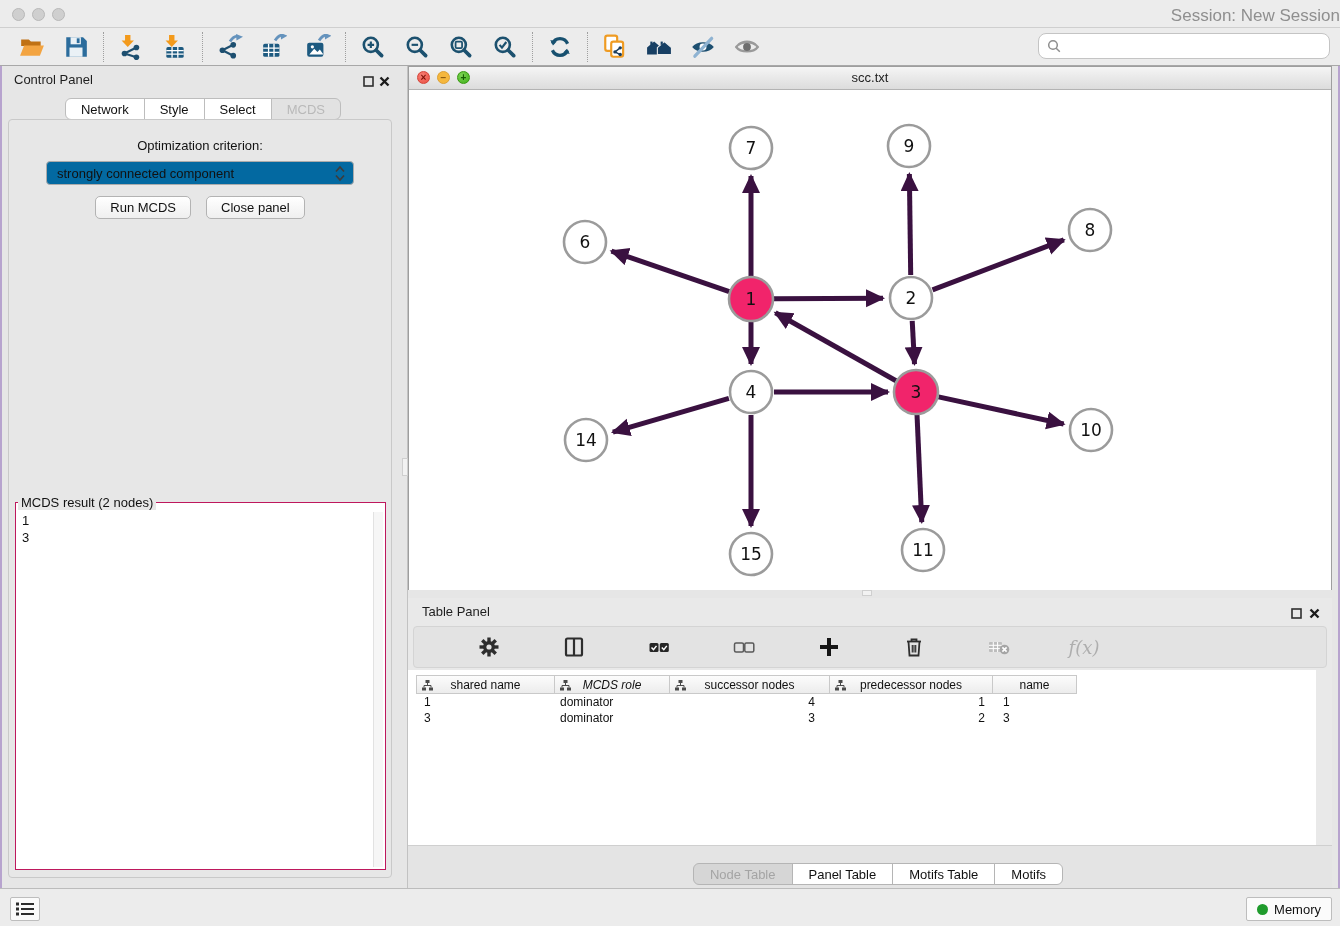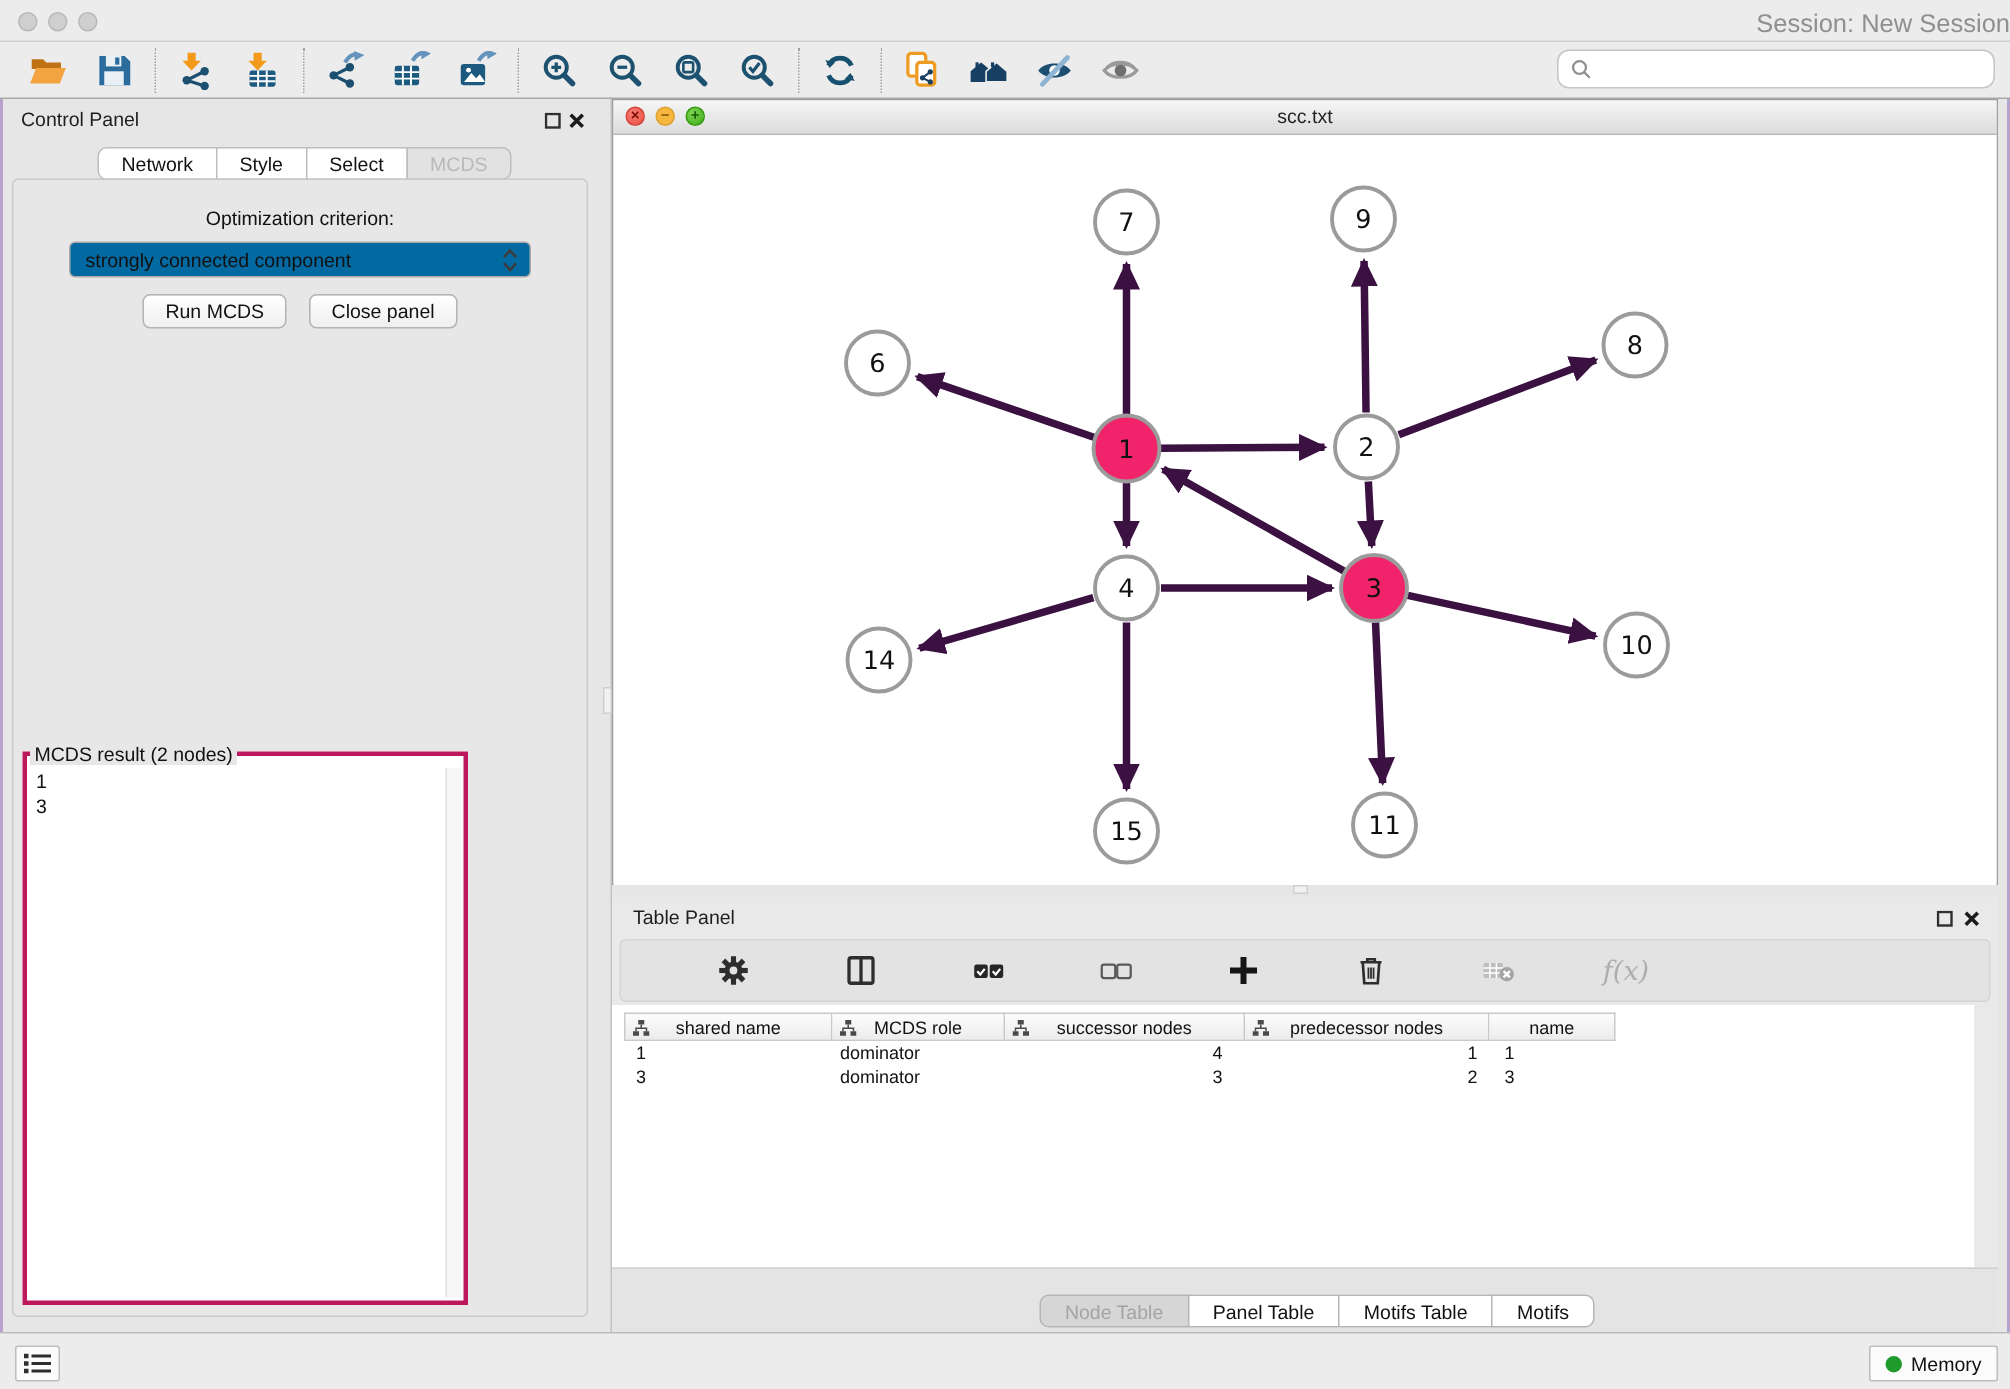--- a/index.html
+++ b/index.html
@@ -38,21 +38,21 @@
   .cp-card{position:absolute;left:8px;right:10px;top:53px;height:759px;background:#e7e7e7;
            border:1px solid #c9c9c9;border-radius:4px;box-sizing:border-box;}
   .opt-label{margin-top:18px;text-align:center;font-size:13px;color:#111;}
   .dropdown{position:relative;margin:8px auto 0 auto;width:308px;height:24px;background:#0369a1;
             border:1px solid #ababab;border-radius:4px;box-sizing:border-box;display:flex;align-items:center;}
   .dropdown .ddtext{font-size:13px;color:#111;margin-left:10px;flex:1;}
   .dropdown svg{margin-right:8px;}
   .btnrow{margin-top:11px;display:flex;justify-content:center;gap:15px;}
   .pbtn{height:23px;padding:0 14px;background:linear-gradient(#ffffff,#efefef);border:1px solid #b3b3b3;
         border-radius:5px;font-size:13px;color:#111;display:flex;align-items:center;box-sizing:border-box;}
-  .result-box{position:absolute;left:6px;width:297px;top:375px;height:375px;border:3px solid #be185d;
+  .result-box{position:absolute;left:6px;width:371px;top:375px;height:375px;border:1px solid #be185d;
               background:#fff;margin:0;padding:0;box-sizing:border-box;}
   .result-legend{font-size:13px;color:#111;background:#e7e7e7;padding:0 3px;margin-left:2px;}
   .result-text{position:absolute;left:6px;top:2px;font-size:13px;line-height:17px;color:#111;
                font-family:"Liberation Sans",sans-serif;margin:0;white-space:pre;}
   .result-scroll{position:absolute;right:2px;top:2px;bottom:2px;width:9px;background:#f6f6f6;border-left:1px solid #e2e2e2;}
   
   .vsplit{position:absolute;left:402px;top:66px;width:6px;height:822px;}
   .vsplit .line{position:absolute;right:0;top:0;bottom:0;width:1px;background:#c2c2c2;}
   .vsplit .grip{position:absolute;left:0;top:392px;width:6px;height:18px;background:#f2f2f2;border:1px solid #cfcfcf;box-sizing:border-box;}
   .hsplit-grip{position:absolute;left:862px;top:590px;width:10px;height:6px;background:#f2f2f2;border:1px solid #cfcfcf;box-sizing:border-box;}
@@ -464,21 +464,21 @@
             <svg class="colicon" width="11" height="11" viewBox="0 0 11 11">
               <path d="M5.5 3v2.5M2 7.5V5.5h7v2" stroke="#4a4a4a" fill="none" stroke-width="1"></path>
               <g fill="#4a4a4a">
                 <rect x="3.5" y="0" width="4" height="3"></rect>
                 <rect x="0" y="7.5" width="4" height="3"></rect>
                 <rect x="7" y="7.5" width="4" height="3"></rect>
               </g>
             </svg>
             <span>shared name</span>
           </div>
-          <div class="tt-hcell" style="width: 115px;">
+          <div class="tt-hcell" style="width: 115px; font-style: italic;">
             <svg class="colicon" width="11" height="11" viewBox="0 0 11 11">
               <path d="M5.5 3v2.5M2 7.5V5.5h7v2" stroke="#4a4a4a" fill="none" stroke-width="1"></path>
               <g fill="#4a4a4a">
                 <rect x="3.5" y="0" width="4" height="3"></rect>
                 <rect x="0" y="7.5" width="4" height="3"></rect>
                 <rect x="7" y="7.5" width="4" height="3"></rect>
               </g>
             </svg>
             <span>MCDS role</span>
           </div>

